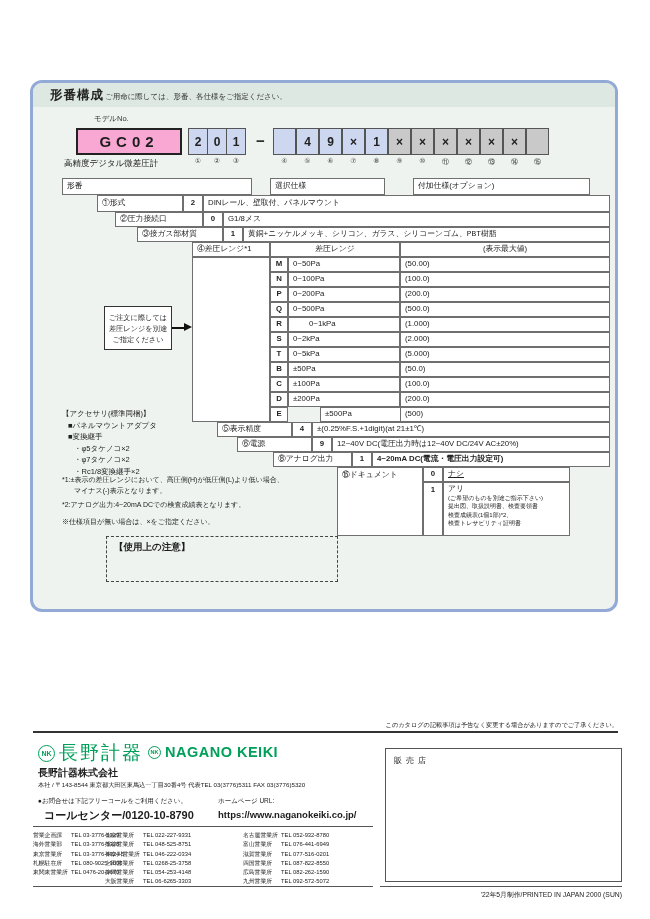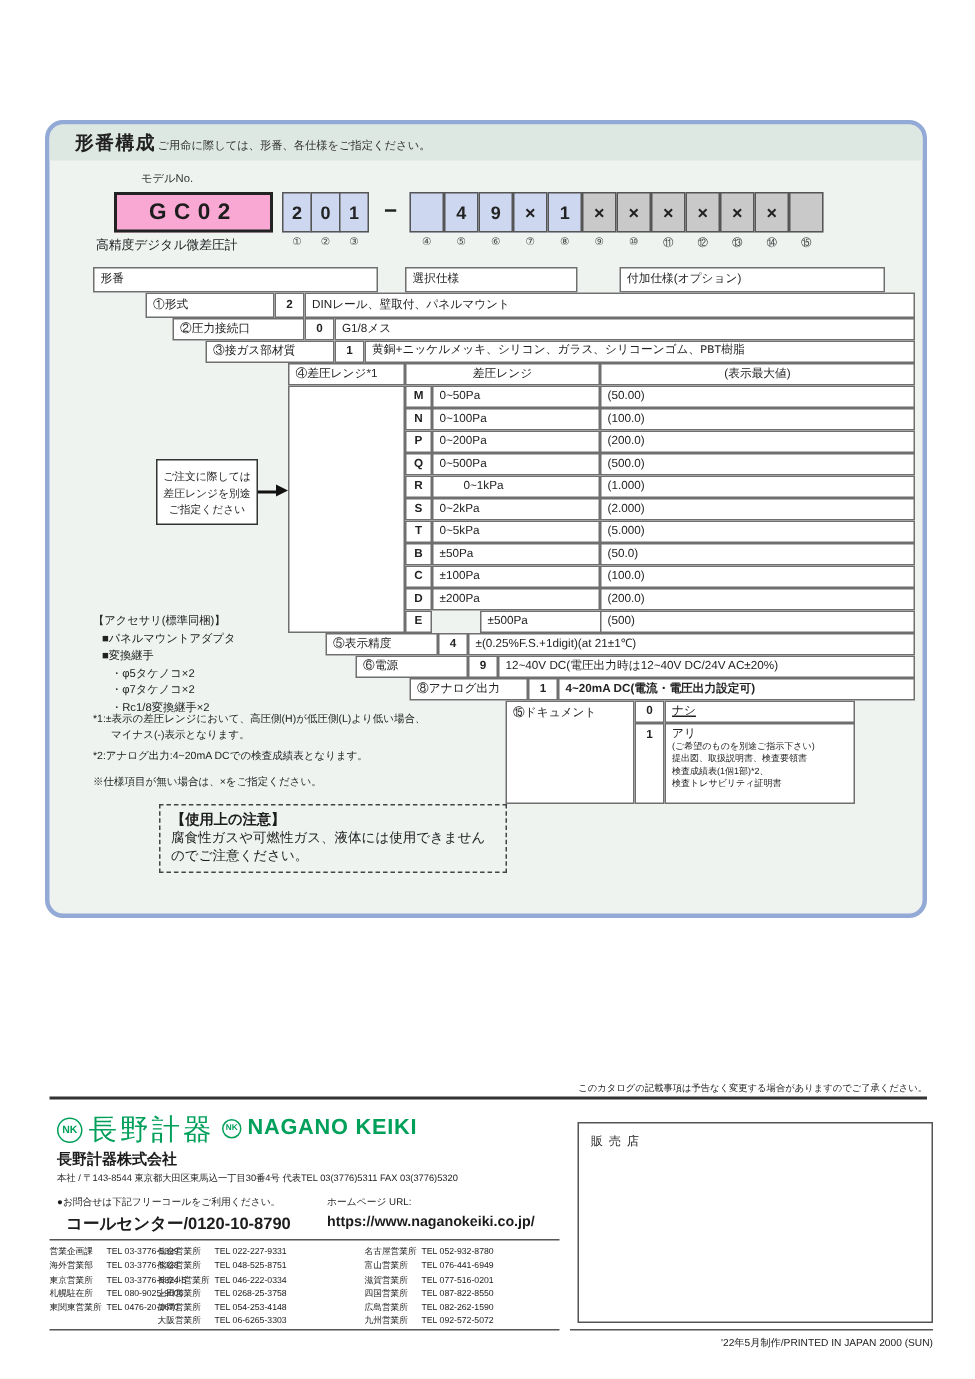--- a/index.html
+++ b/index.html
@@ -218,21 +218,20 @@
   <div class="ind" style="padding-left:12px;">・Rc1/8変換継手×2</div>
 </div>
 
 <div class="note" style="top:474px;">*1:±表示の差圧レンジにおいて、高圧側(H)が低圧側(L)より低い場合、</div>
 <div class="note" style="top:485px;left:74px;">マイナス(-)表示となります。</div>
 <div class="note" style="top:499px;">*2:アナログ出力:4~20mA DCでの検査成績表となります。</div>
 <div class="note" style="top:516px;">※仕様項目が無い場合は、×をご指定ください。</div>
 
 <div class="caution">
   <div class="t">【使用上の注意】</div>
-  <div class="b">腐食性ガスや可燃性ガス、液体には使用できませんのでご注意ください。</div>
 </div>
 
 <div class="chnote">このカタログの記載事項は予告なく変更する場合がありますのでご了承ください。</div>
 <div class="hr" style="left:33px;top:731px;width:585px;height:2px;"></div>
 
 <div class="logo-row" style="left:38px;top:740px;">
   <span class="nk-circle" style="width:17px;height:17px;font-size:7px;">NK</span>
   <span class="logo-jp">長野計器</span>
 </div>
 <div class="logo-row" style="left:148px;top:744px;">

